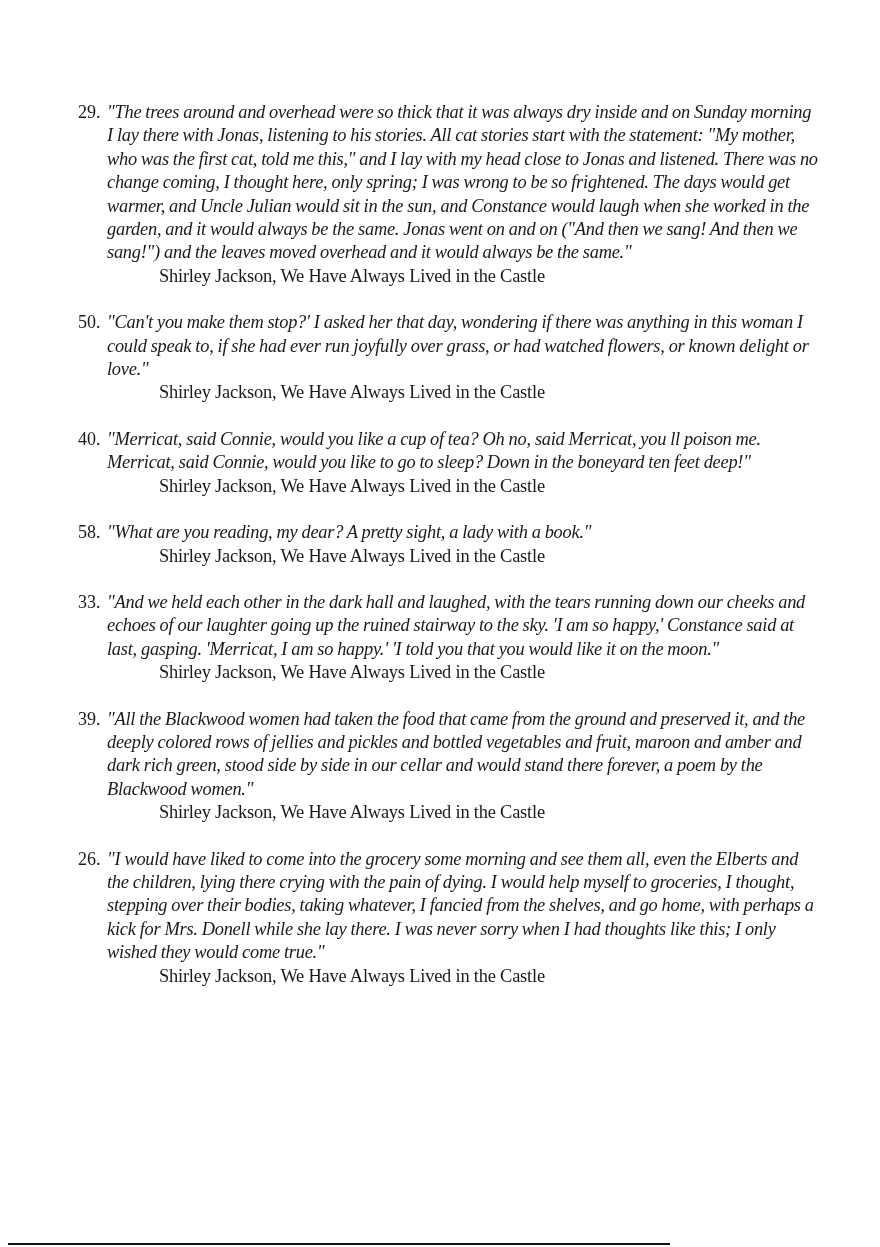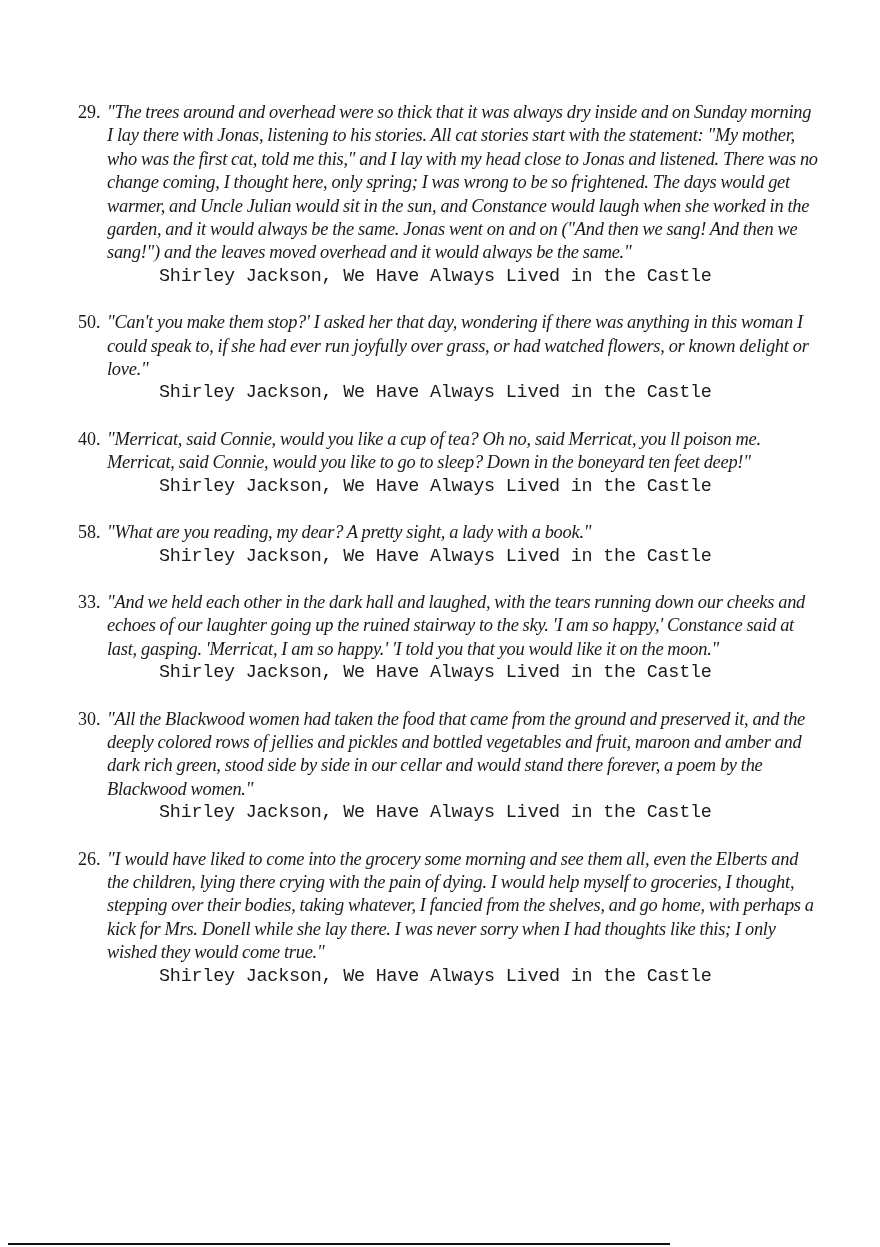--- a/index.html
+++ b/index.html
@@ -52,21 +52,20 @@
     word-spacing: -0.3px;
     margin: 0;
   }
   .quote-attribution {
     font-style: normal;
     font-size: 18.4px;
     line-height: 23.4px;
     padding-left: 52px;
     margin: 0;
     letter-spacing: -0.2px;
-    font-family: Liberation Mono, monospace;
   }
   .footer-rule {
     position: absolute;
     left: 8px;
     top: 1243px;
     width: 662px;
     height: 2px;
     background: #111111;
   }
 </style>
@@ -100,21 +99,21 @@
       <p class="quote-attribution">Shirley Jackson, We Have Always Lived in the Castle</p>
     </li>
 
     <li class="quote-item">
       <span class="quote-number">33.</span>
       <p class="quote-text">"And we held each other in the dark hall and laughed, with the tears running down our cheeks and echoes of our laughter going up the ruined stairway to the sky. 'I am so happy,' Constance said at last, gasping. 'Merricat, I am so happy.' 'I told you that you would like it on the moon."</p>
       <p class="quote-attribution">Shirley Jackson, We Have Always Lived in the Castle</p>
     </li>
 
     <li class="quote-item">
-      <span class="quote-number">30.</span>
+      <span class="quote-number">39.</span>
       <p class="quote-text">"All the Blackwood women had taken the food that came from the ground and preserved it, and the deeply colored rows of jellies and pickles and bottled vegetables and fruit, maroon and amber and dark rich green, stood side by side in our cellar and would stand there forever, a poem by the Blackwood women."</p>
       <p class="quote-attribution">Shirley Jackson, We Have Always Lived in the Castle</p>
     </li>
 
     <li class="quote-item">
       <span class="quote-number">26.</span>
       <p class="quote-text">"I would have liked to come into the grocery some morning and see them all, even the Elberts and the children, lying there crying with the pain of dying. I would help myself to groceries, I thought, stepping over their bodies, taking whatever, I fancied from the shelves, and go home, with perhaps a kick for Mrs. Donell while she lay there. I was never sorry when I had thoughts like this; I only wished they would come true."</p>
       <p class="quote-attribution">Shirley Jackson, We Have Always Lived in the Castle</p>
     </li>
 

